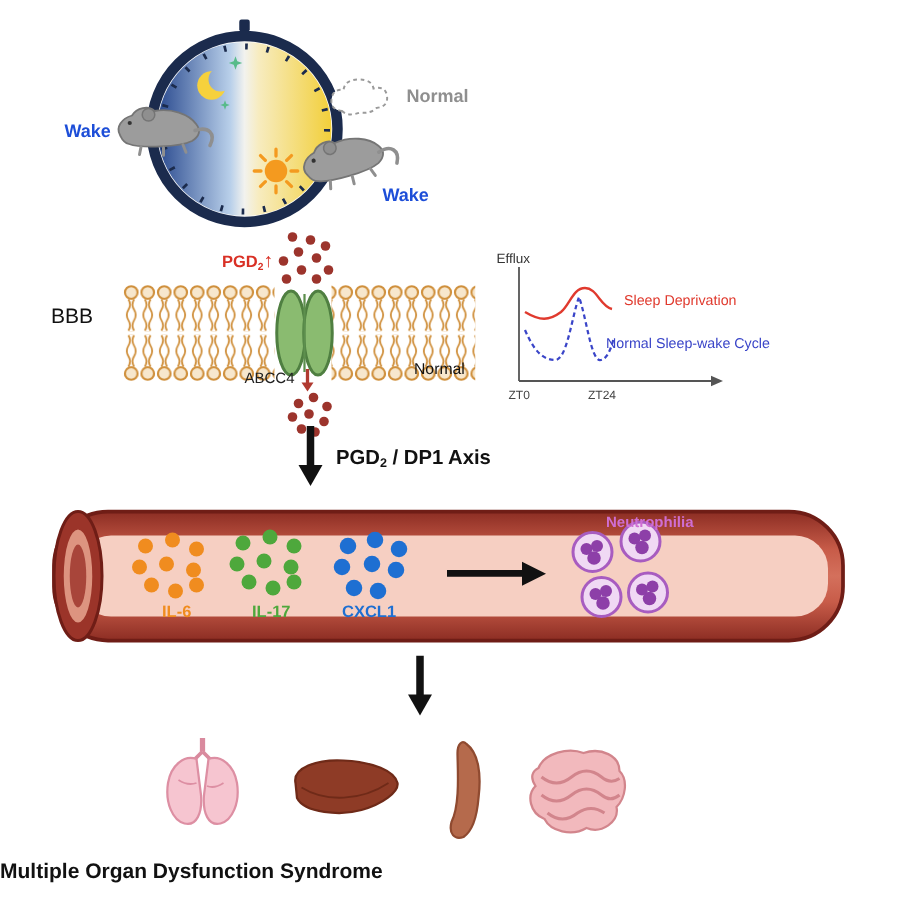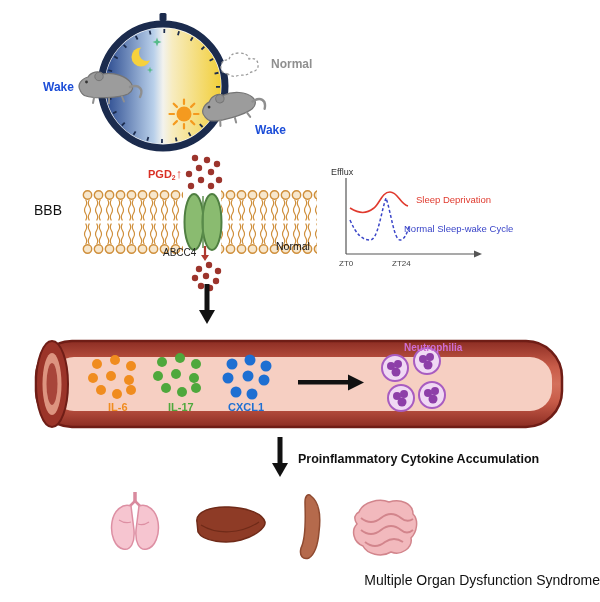--- a/index.html
+++ b/index.html
@@ -9,21 +9,21 @@
   .t-wake{font-size:12px;font-weight:bold;color:#1d4ed8}
   .t-sleep{font-size:12px;font-weight:bold;color:#8f8f8f}
   .t-title{font-size:15px;font-weight:bold}
   .t-bbb{font-size:14px;font-weight:normal}
   .t-pgd{font-size:11px;font-weight:bold;color:#d93025}
   .t-pgd .arrow{font-size:13px}
   .t-abcc4{font-size:10px;font-weight:400;color:#222}
   .t-luminal{font-size:10.5px;color:#111}
   .t-axis{font-size:13.5px;font-weight:bold}
   .t-accum{font-size:12.5px;font-weight:bold}
-  .t-modys{font-size:14px;font-weight:normal;text-align:right;width:600px}
+  .t-modys{font-size:14px;font-weight:bold;text-align:left;width:600px}
   .sub{font-size:0.62em;vertical-align:-0.28em}
 </style>
 </head>
 <body>
 
 <div id="fig">
 
   <svg class="abs" style="left:60px;top:4px" width="210" height="158" viewBox="0 0 210 158">
     <defs>
       <linearGradient id="faceGrad" x1="0" y1="0" x2="1" y2="0">
@@ -143,20 +143,21 @@
     <text x="88" y="41" font-size="9.5" fill="#e03a2e">Sleep Deprivation</text>
     <text x="76" y="70" font-size="9.5" fill="#3a45c8">Normal Sleep-wake Cycle</text>
     <text x="11" y="104" font-size="8" fill="#444">ZT0</text>
     <text x="64" y="104" font-size="8" fill="#444">ZT24</text>
   </svg>
 
   <svg class="abs" style="left:192px;top:284px" width="30" height="42" viewBox="0 0 30 42">
     <rect x="12.5" y="0" width="5" height="27" fill="#111"></rect>
     <polygon points="7,26 23,26 15,40" fill="#111"></polygon>
   </svg>
+  <div class="abs t-axis" style="left:224px;top:297px"><span>PGD</span><span class="sub">2</span><span> / DP1 Axis</span></div>
 
   <svg class="abs" style="left:30px;top:336px" width="540" height="98" viewBox="0 0 540 98">
     <defs>
       <linearGradient id="wallGrad" x1="0" y1="0" x2="0" y2="1">
         <stop offset="0" stop-color="#8c2d23"></stop>
         <stop offset="0.3" stop-color="#c85c49"></stop>
         <stop offset="0.5" stop-color="#d4705c"></stop>
         <stop offset="0.7" stop-color="#c85c49"></stop>
         <stop offset="1" stop-color="#8c2d23"></stop>
       </linearGradient>
@@ -238,21 +239,20 @@
           <circle cx="1" cy="4" r="4.5" fill="#8d3fa8"></circle>
       </g>
     </g>
     <text x="374" y="15" font-size="10" font-weight="bold" fill="#cf6ed3">Neutrophilia</text>
   </svg>
 
   <svg class="abs" style="left:265px;top:437px" width="30" height="42" viewBox="0 0 30 42">
     <rect x="12.5" y="0" width="5" height="27" fill="#111"></rect>
     <polygon points="7,26 23,26 15,40" fill="#111"></polygon>
   </svg>
-  <div class="abs t-accum" style="left:298px;top:452px">Proinflammatory Cytokine Accumulation</div>
 
   <svg class="abs" style="left:95px;top:492px" width="345" height="72" viewBox="0 0 345 72">
     <g transform="translate(10,0)">
       <path d="M30,0 v9" stroke="#d98a9e" stroke-width="3.5" fill="none"></path>
       <path d="M30,9 L22,17 M30,9 L38,17" stroke="#d98a9e" stroke-width="2.5" fill="none"></path>
       <path d="M26,14 C18,11 9,18 7,30 C5,43 10,55 18,57 C26,59 30,50 29,38 Z" fill="#f6c5d0" stroke="#dd8fa3" stroke-width="1.5"></path>
       <path d="M34,14 C42,11 51,18 53,30 C55,43 50,55 42,57 C34,59 30,50 31,38 Z" fill="#f6c5d0" stroke="#dd8fa3" stroke-width="1.5"></path>
       <path d="M14,28 q6,4 12,2 M44,30 q-6,4 -11,2" stroke="#dd8fa3" stroke-width="1.2" fill="none"></path>
     </g>
     <g transform="translate(98,12)">

